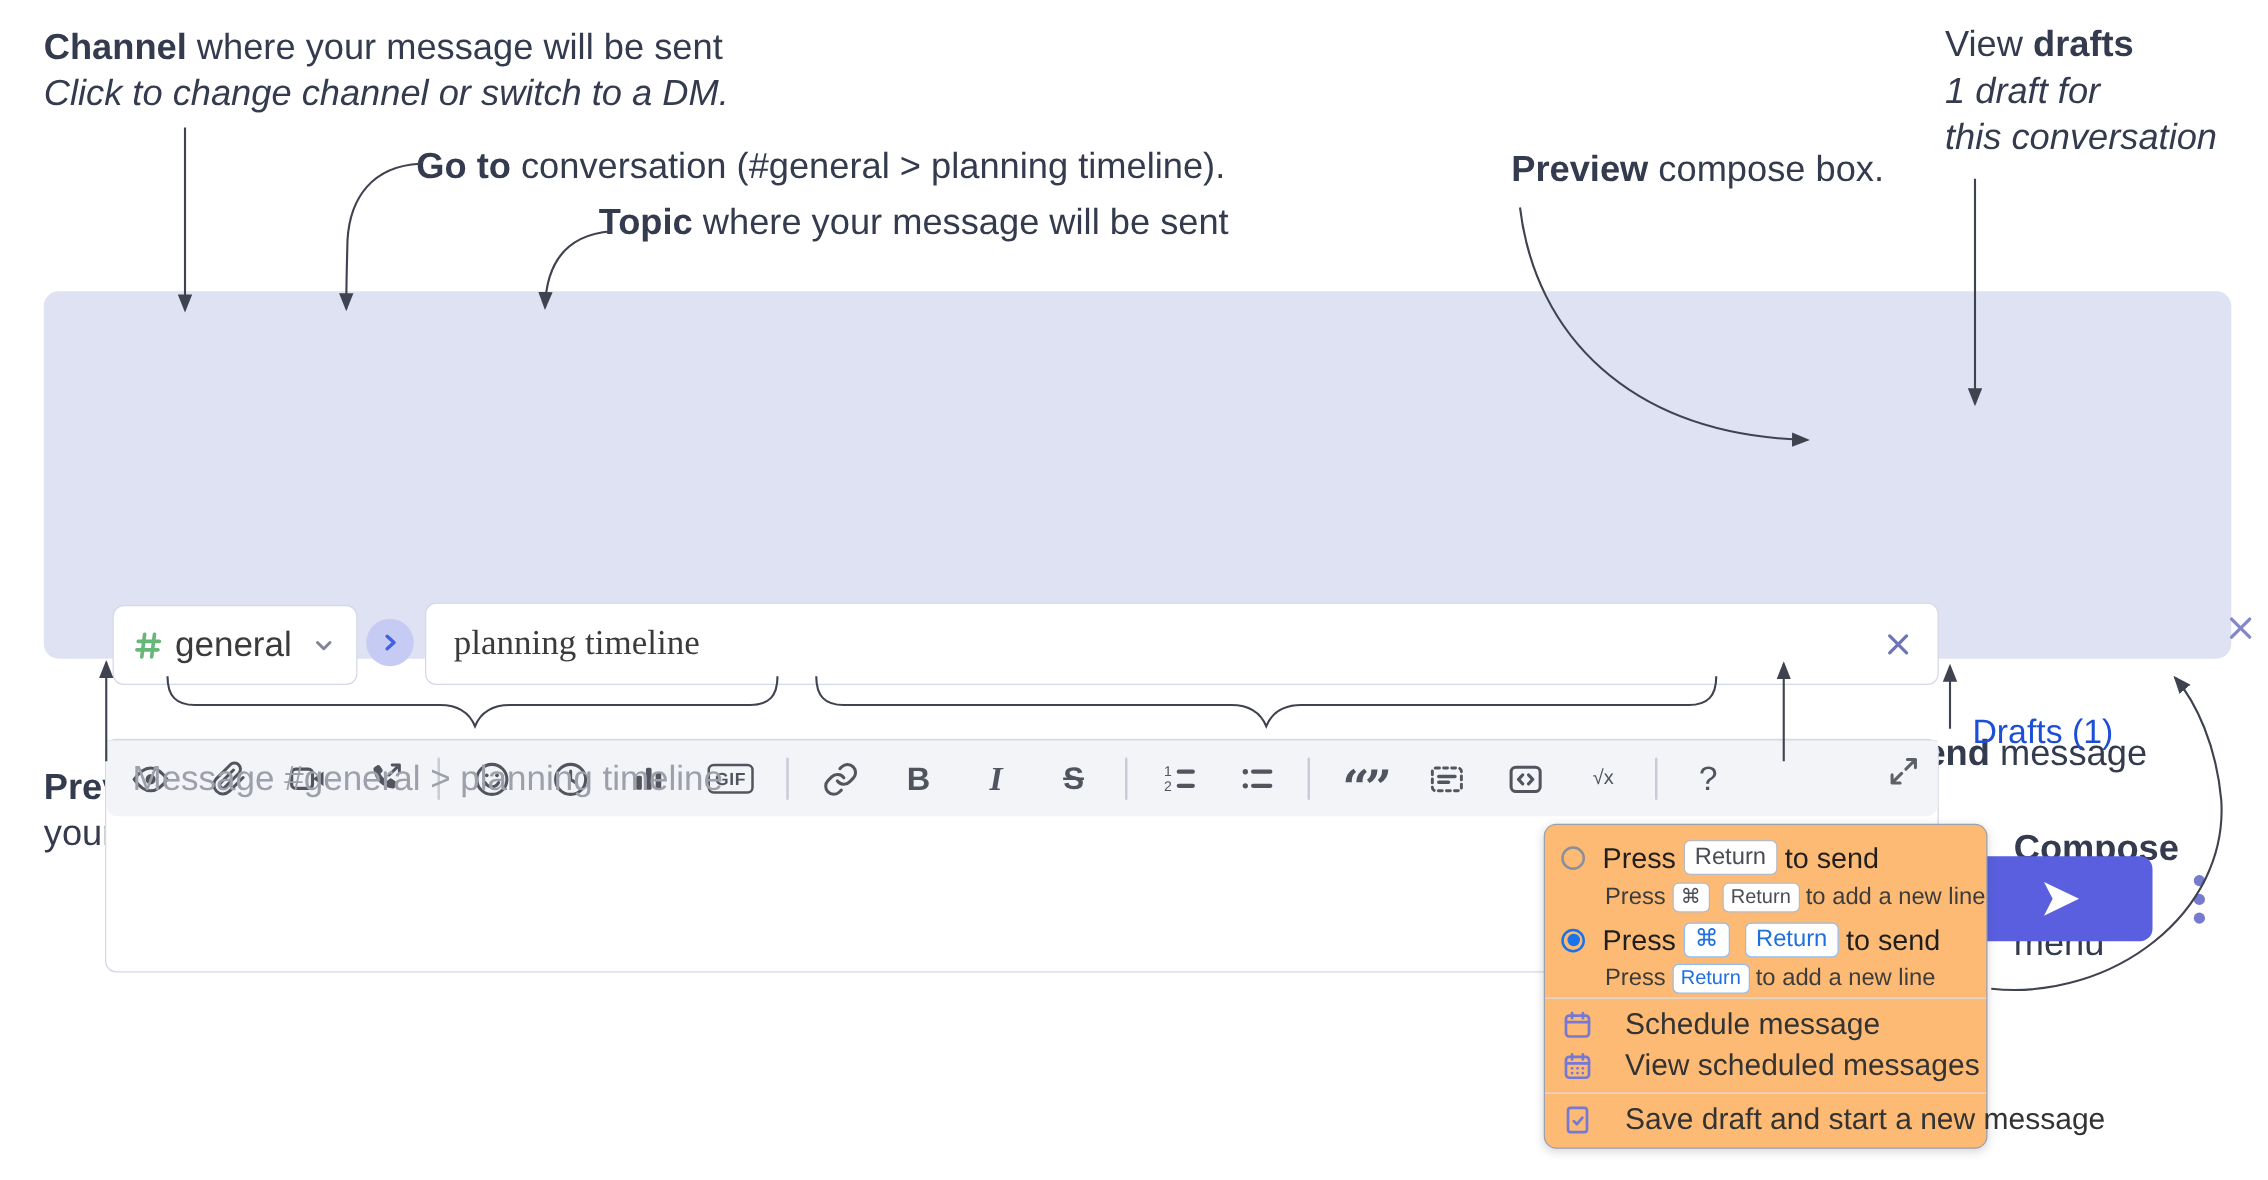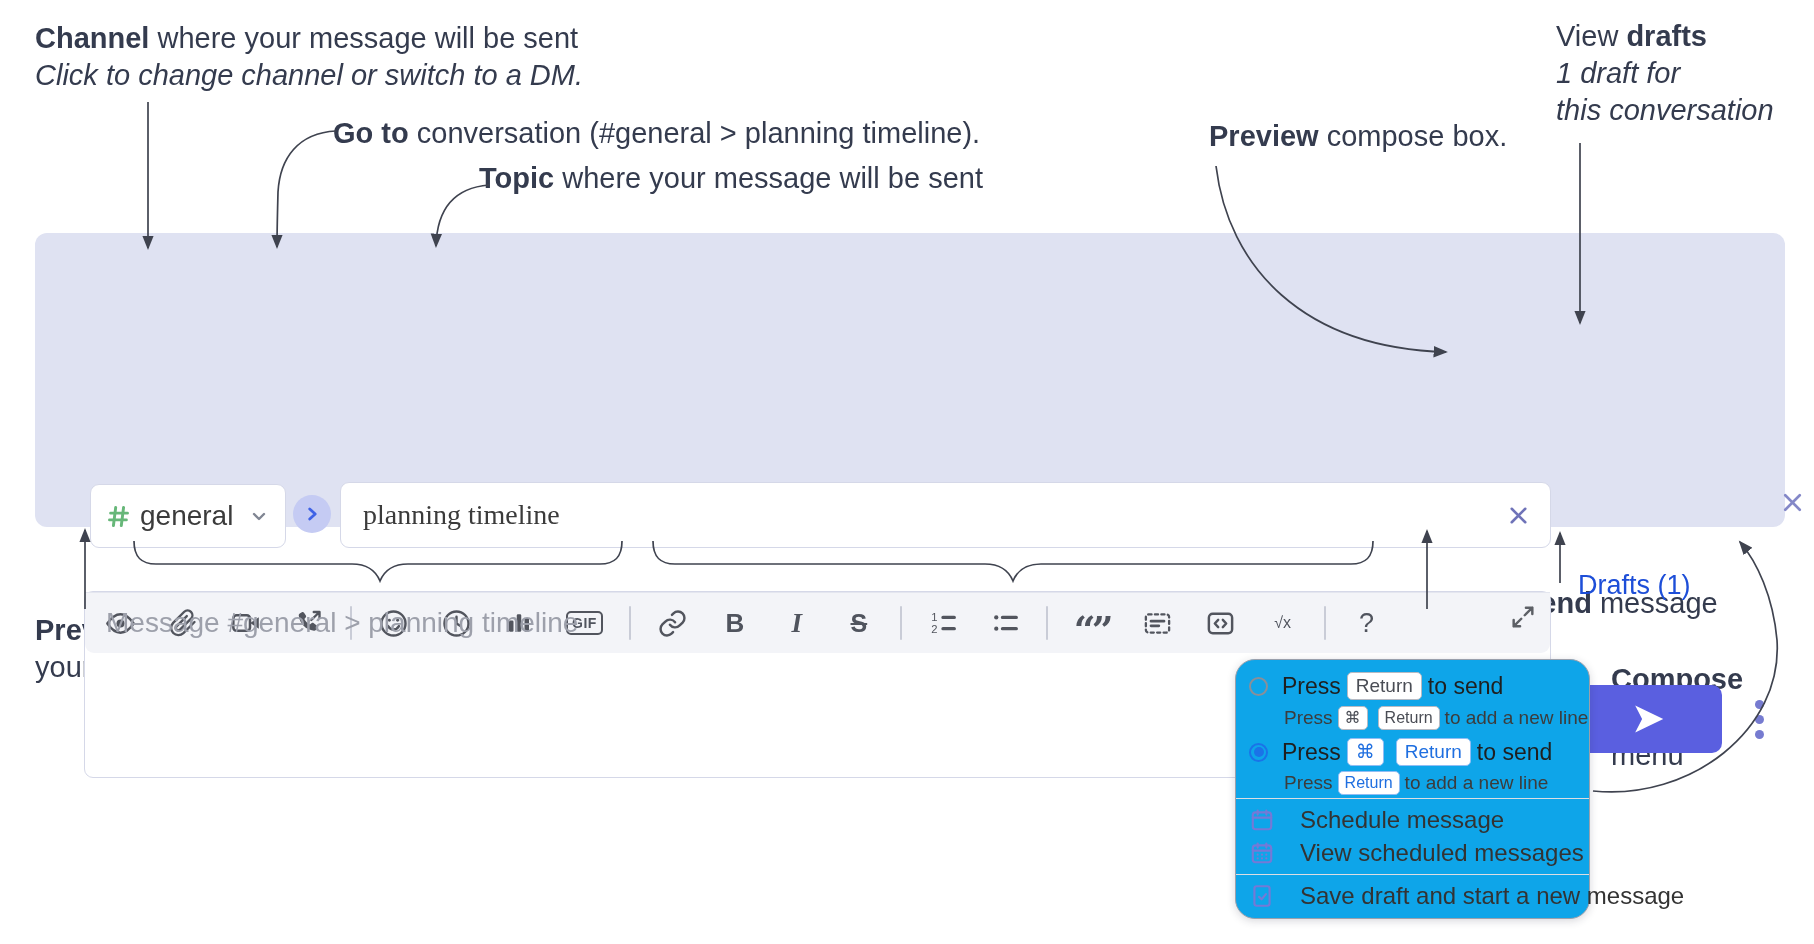--- a/index.html
+++ b/index.html
@@ -30,21 +30,21 @@
   .tg-bold{font-size:26px;font-weight:700;}
   .tg-italic{font-size:27px;font-style:italic;font-family:"Liberation Serif",serif;font-weight:600;}
   .tg-strike{font-size:25px;font-weight:600;text-decoration:line-through;}
   .tg-quote{font-size:38px;font-weight:900;font-family:"DejaVu Serif",serif;letter-spacing:-4px;line-height:20px;padding-top:14px;}
   .tg-help{font-size:27px;}
   #drafts-link{left:1543px;top:337px;font-size:27px;color:#1d4ed8;cursor:pointer;}
   #send-btn{left:1541px;top:452px;width:146px;height:68px;border-radius:10px;background:#5a5fe0;display:flex;align-items:center;justify-content:center;cursor:pointer;}
   #kebab{left:1710px;top:460px;width:28px;height:52px;display:flex;flex-direction:column;align-items:center;justify-content:center;gap:6px;cursor:pointer;}
   #kebab i{width:9px;height:9px;border-radius:50%;background:#767bd0;}
   
-  #popup{left:1235px;top:659px;width:353px;height:258px;background:#0ea5e9;border:1.5px solid #9aa0ac;border-radius:20px;
+  #popup{left:1235px;top:659px;width:353px;height:258px;background:#fdba74;border:1.5px solid #9aa0ac;border-radius:10px;
          box-shadow:0 2px 8px rgba(40,40,60,.18);font-size:23px;color:#1f1f1f;}
   .p-main{position:absolute;left:13px;display:flex;align-items:center;white-space:nowrap;}
   .p-sub{position:absolute;left:48px;display:flex;align-items:center;font-size:19px;color:#3c3c3c;white-space:nowrap;}
   .radio{width:19px;height:19px;border:2px solid #8a8f99;border-radius:50%;margin-right:14px;box-sizing:border-box;position:relative;cursor:pointer;flex:none;}
   .radio.sel{border-color:#1a73e8;}
   .radio.sel:after{content:"";position:absolute;left:2.5px;top:2.5px;width:10px;height:10px;border-radius:50%;background:#1a73e8;}
   .kbd{display:inline-block;padding:0 8px;border:1.2px solid #b6bac3;border-radius:5px;font-size:19px;line-height:26px;color:#4a4d55;background:#fff;margin:0 6px;}
   .p-sub .kbd{font-size:16px;line-height:22px;padding:0 6px;margin:0 5px;}
   .kbd.blue{color:#1f6fe0;border-color:#90bdf4;}
   .p-div{position:absolute;left:0;width:100%;height:1px;background:#dcdee3;}

